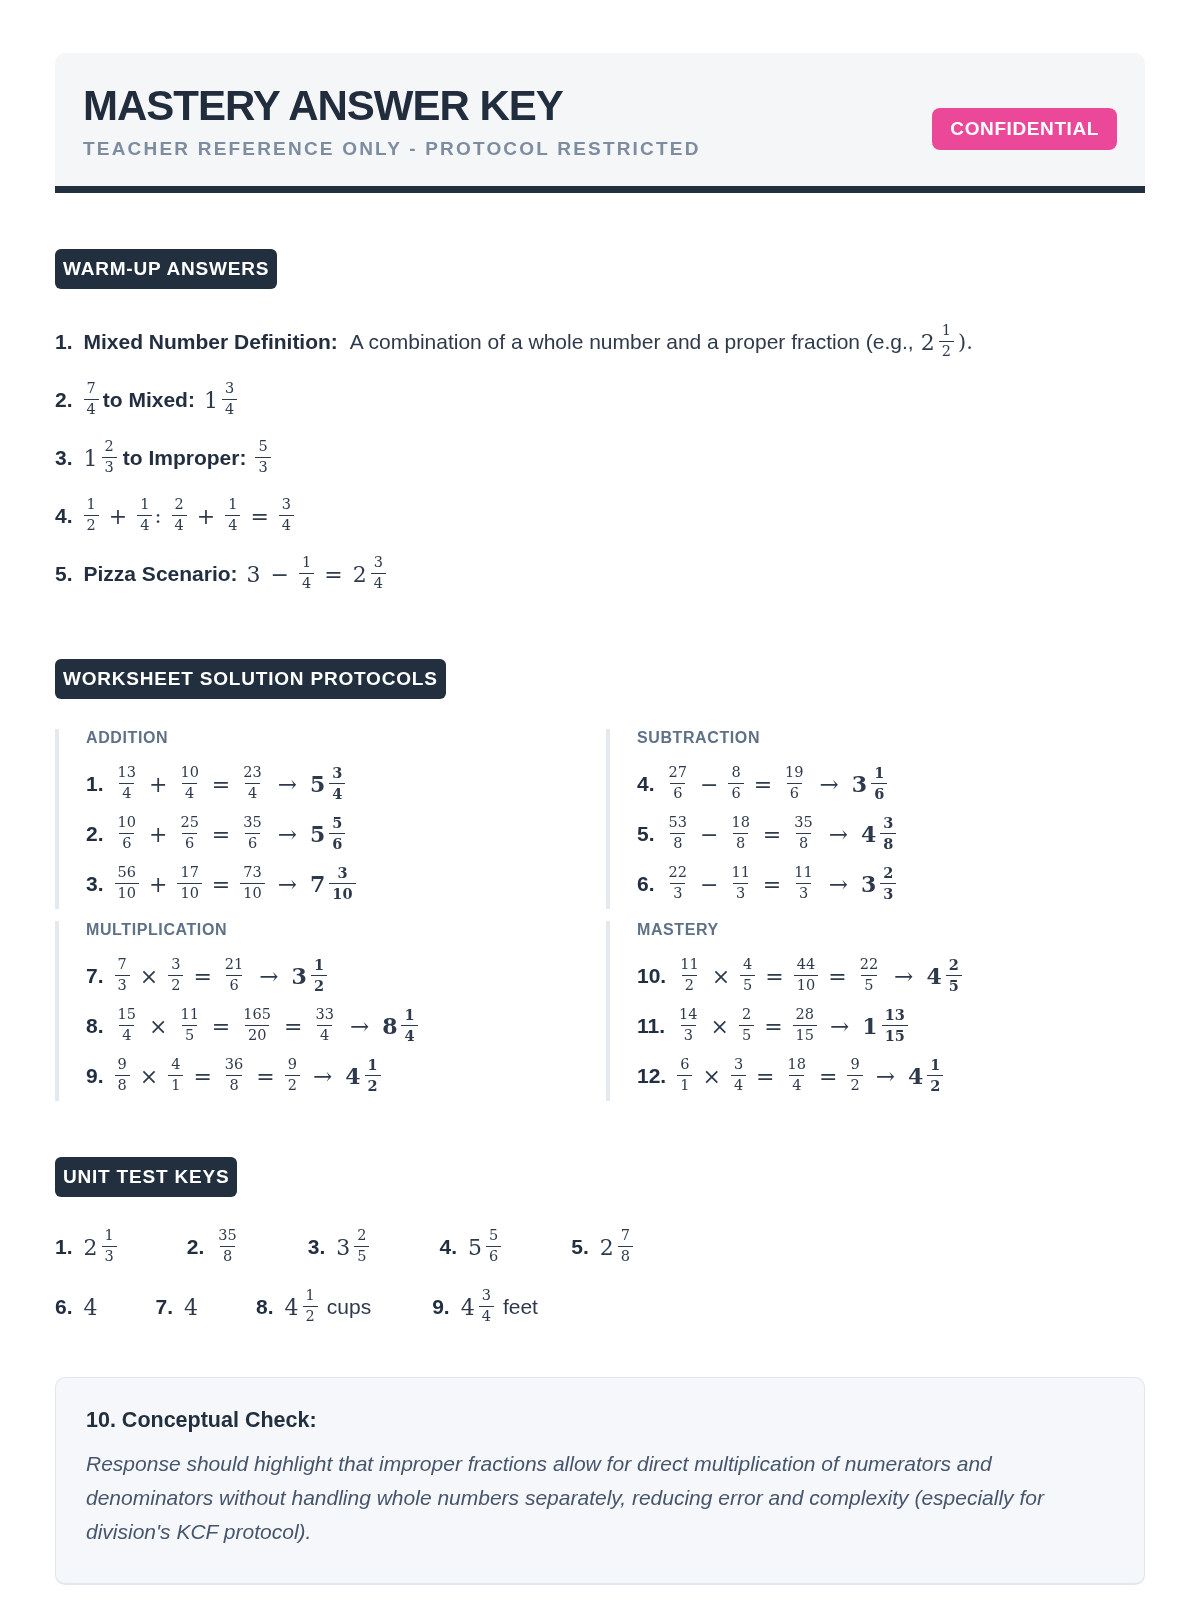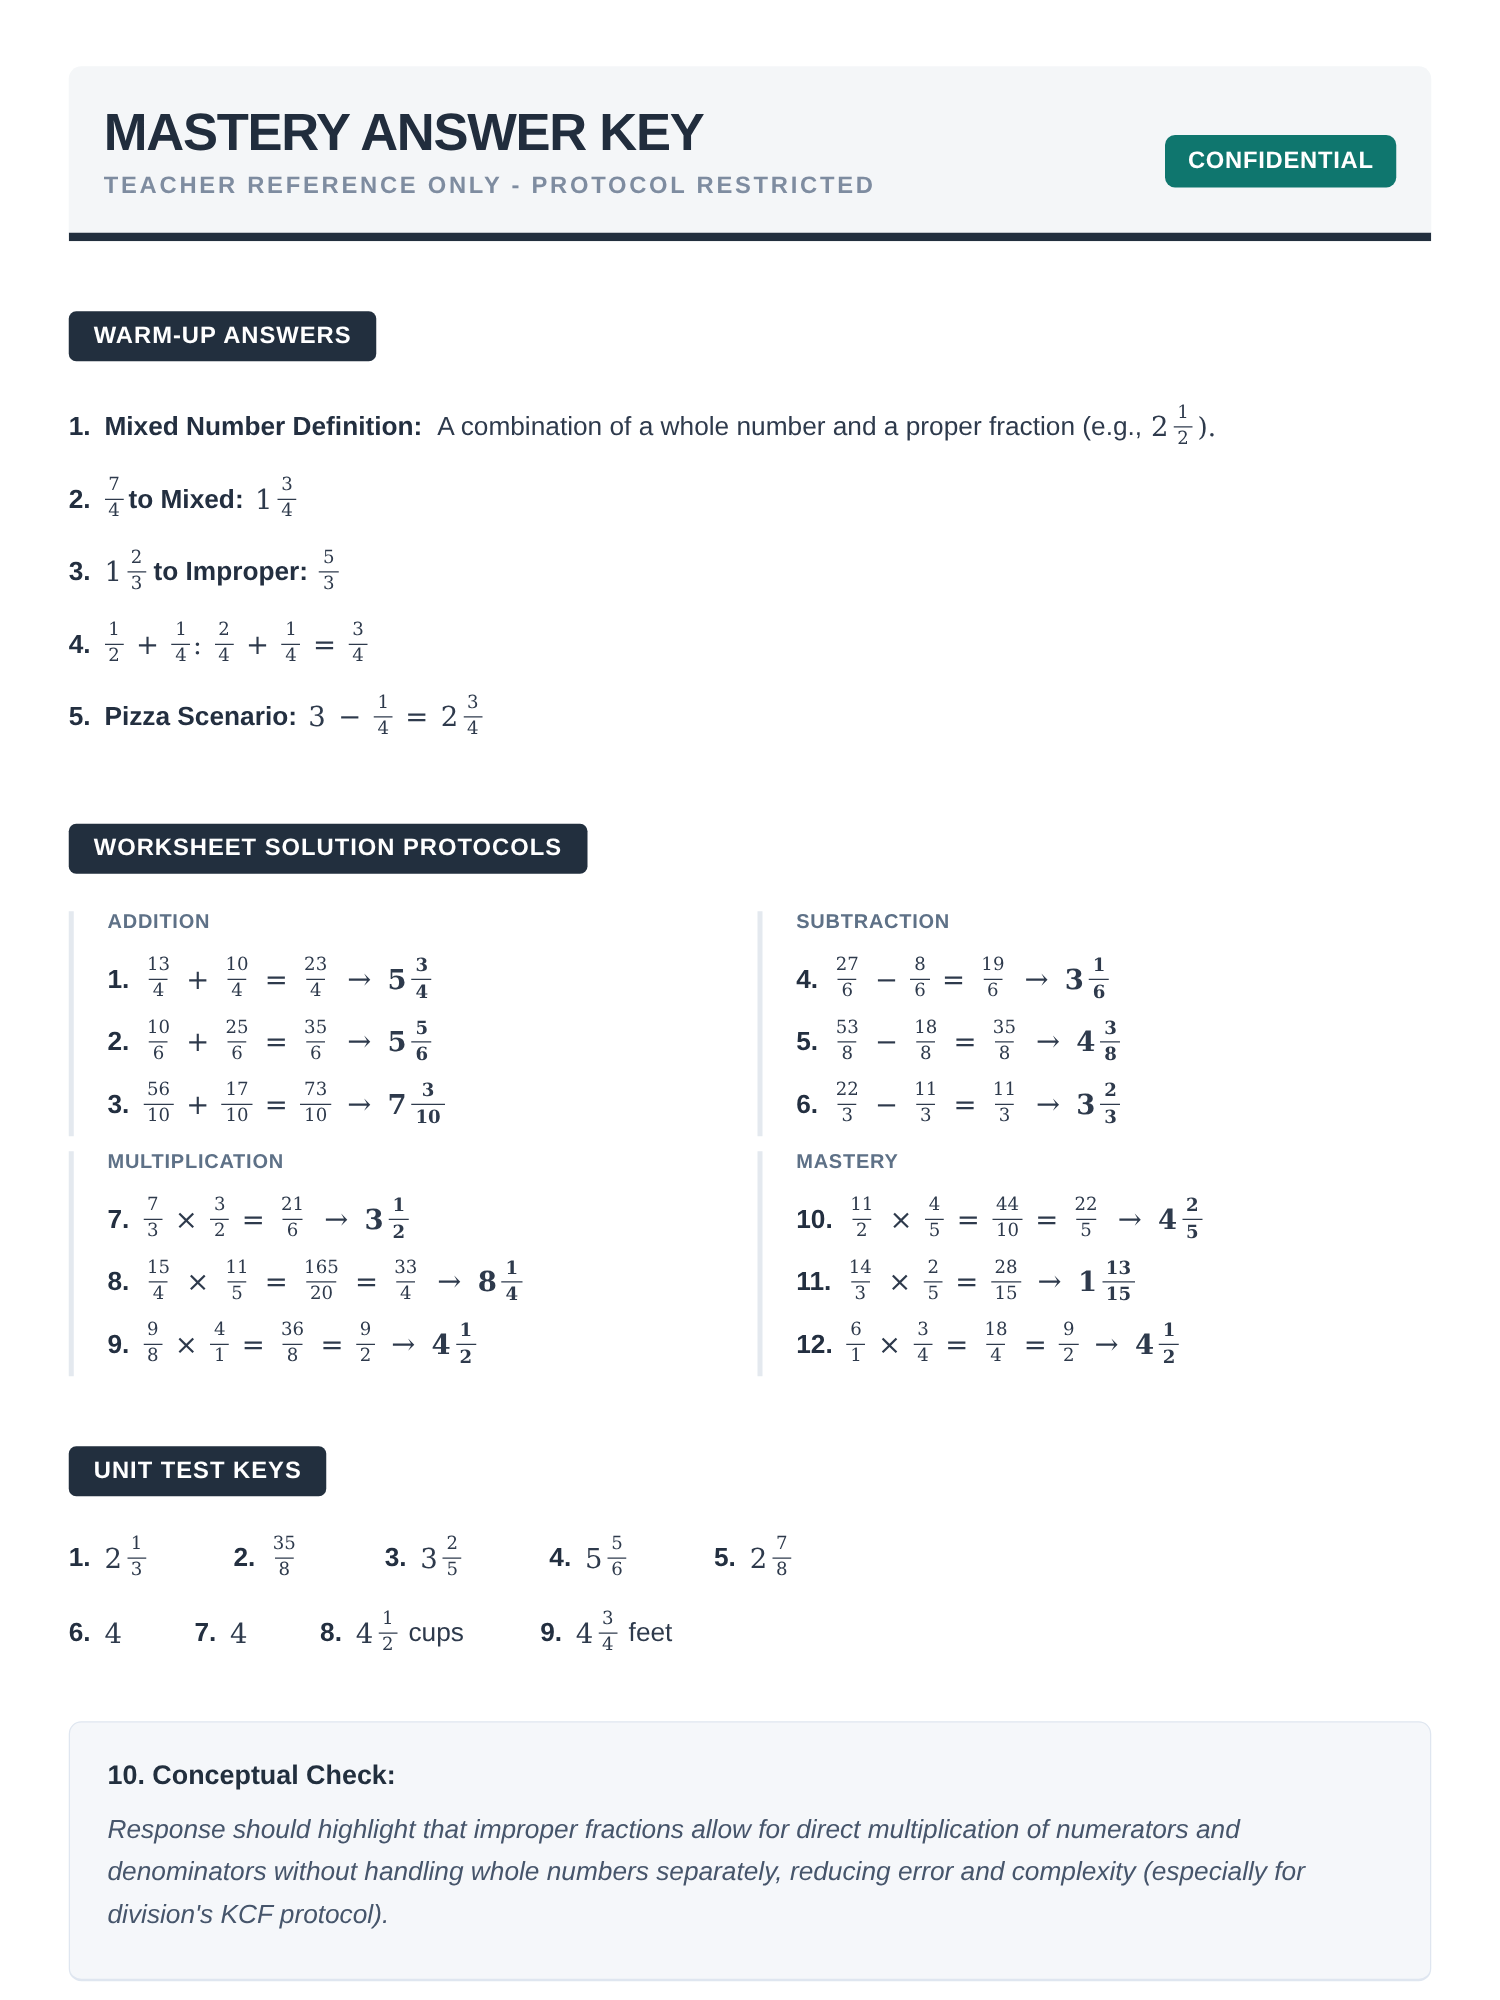--- a/index.html
+++ b/index.html
@@ -21,33 +21,33 @@
   }
   .page-title {
     font-size: 42px; font-weight: 900; letter-spacing: -1px;
     color: #212d3d; line-height: 1.1;
   }
   .subtitle {
     margin-top: 9px; font-size: 19px; font-weight: 700;
     letter-spacing: 2.2px; color: #7e8ca0; text-align: right;
   }
   .badge-red {
-    background: #0f766e; color: #ffffff;
+    background: #ec4899; color: #ffffff;
     font-size: 19px; font-weight: 700; letter-spacing: 0.6px;
     padding: 10px 18px; border-radius: 8px; margin-top: 14px;
     white-space: nowrap;
   }
 
   
   section.block { margin-top: 56px; }
   .badge-dark {
     display: inline-block;
     background: #222f3e; color: #ffffff;
     font-size: 19px; font-weight: 700; letter-spacing: 0.8px;
-    padding: 9px 20px; border-radius: 6px;
+    padding: 9px 8px; border-radius: 6px;
   }
 
   
   .answer-line { display: flex; align-items: center; min-height: 50px; }
   .qnum {
     font-weight: 800; font-size: 21px; color: #232f40; margin-right: 9px;
     font-family: "Liberation Sans", sans-serif;
   }
   .mathwrap { display: inline-flex; align-items: center; flex-wrap: wrap; }
   .mtext  { font-size: 21px; margin: 0 5px; color: #2e3a4c; }

